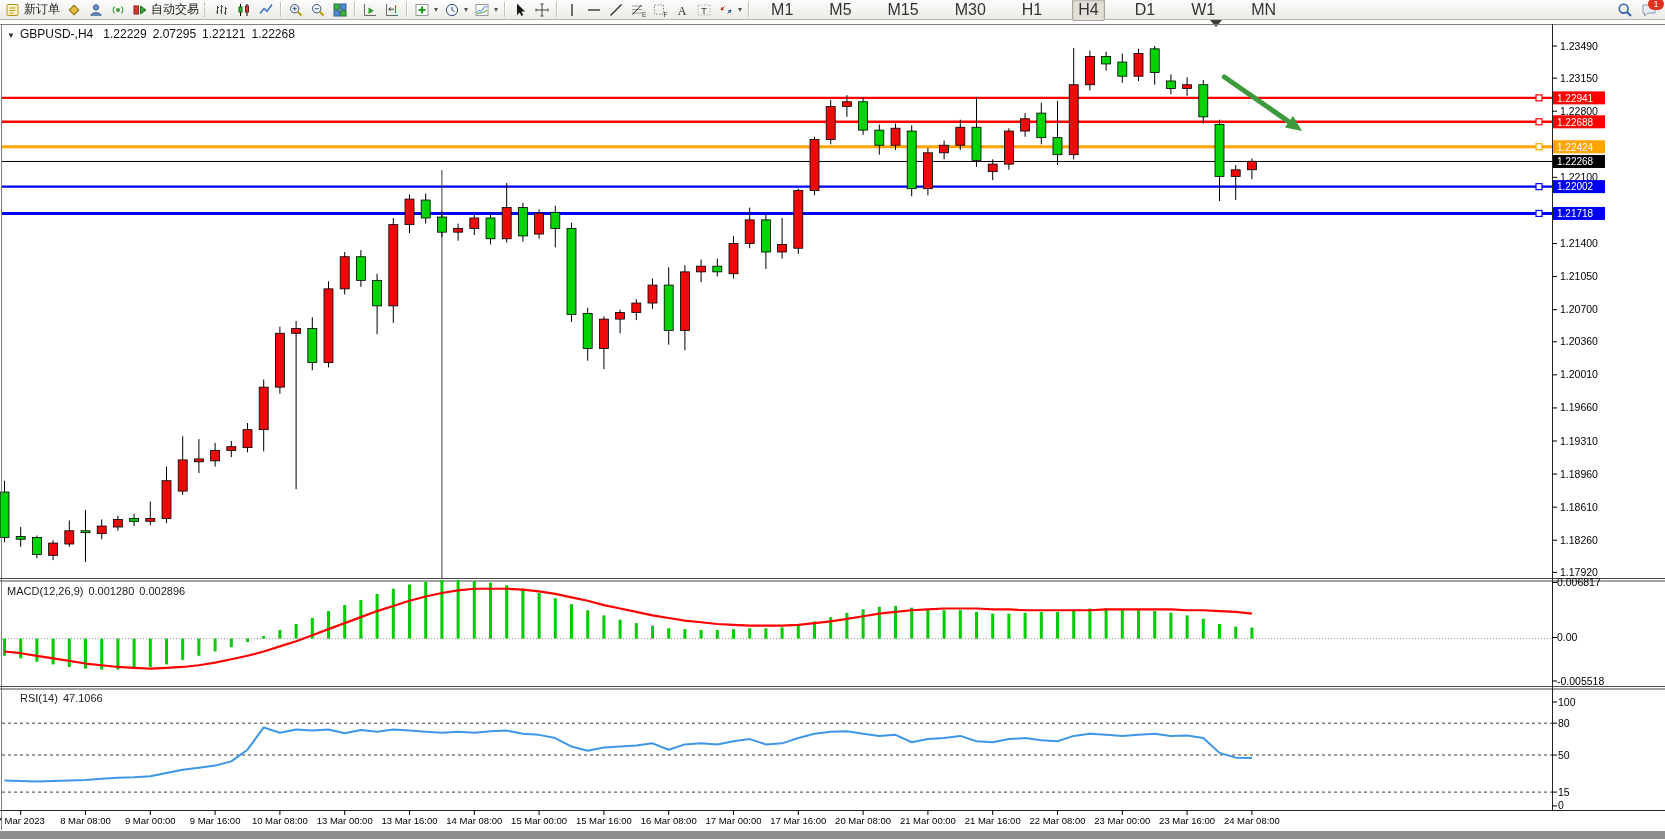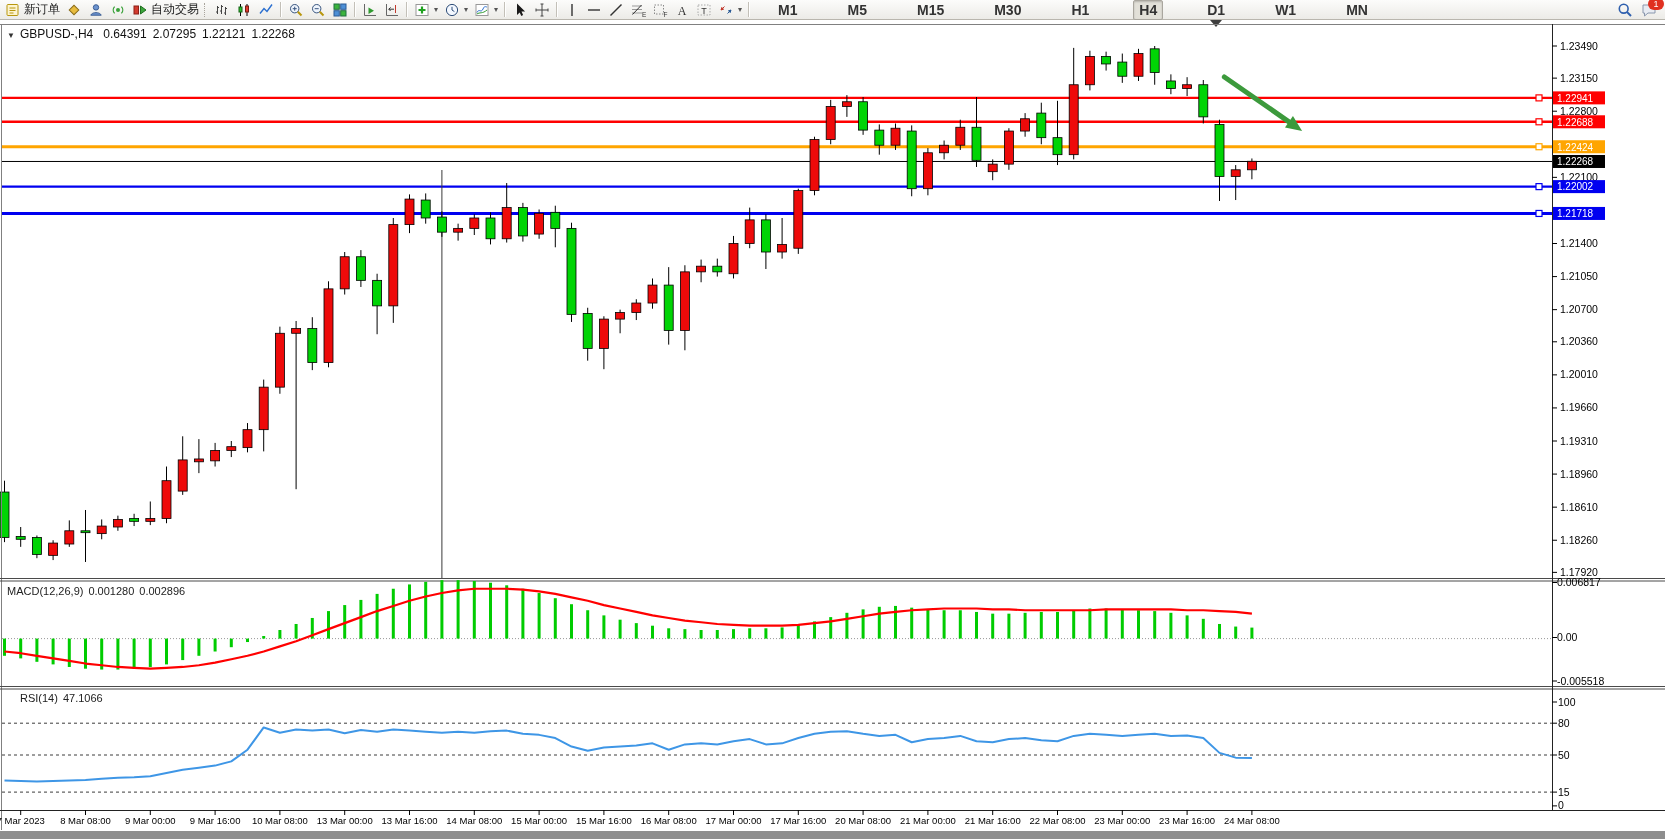--- a/index.html
+++ b/index.html
@@ -2,21 +2,21 @@
 <html><head>
 <meta charset="utf-8">
 <style>
   html,body{margin:0;padding:0;background:#fff;font-family:"Liberation Sans",sans-serif;}
   #app{position:relative;width:1665px;height:839px;background:#fff;overflow:hidden;}
   
   .toolbar{position:absolute;top:0;left:0;width:1665px;height:20px;z-index:5;
     background:linear-gradient(#fcfcfb,#ecebe7);border-bottom:1px solid #b9b6ae;
     display:flex;align-items:center;padding:0 2px;box-sizing:border-box;}
   .tbtn{height:18px;display:flex;align-items:center;gap:3px;padding:0 3px;font-size:12px;color:#1a1a1a;cursor:default;}
-  .tf{font-size:14px;color:#333;padding:1px 5px;margin:0 19px;border:1px solid transparent;border-radius:2px;font-weight:bold;}
+  .tf{font-size:16px;color:#333;padding:1px 5px;margin:0 12px;border:1px solid transparent;border-radius:2px;}
   .tf.active{background:#e2e0d8;border:1px solid #a9a69e;box-shadow:inset 0 1px 2px rgba(0,0,0,.2);}
   .sep{width:1px;height:15px;background:#c3c0b8;border-right:1px solid #fff;margin:0 3px;}
   .grip{width:2px;height:14px;border-left:1px dotted #a8a49c;margin:0 4px 0 2px;}
   .caret{font-size:8px;color:#555;margin-left:1px;}
   .i16{width:16px;height:16px;display:block;}
   .right-tools{margin-left:auto;display:flex;align-items:center;gap:8px;padding-right:6px;}
   .chat-wrap{position:relative;}
   .chat-badge{position:absolute;top:-4px;right:-7px;background:#e03020;color:#fff;font-size:9px;
     min-width:12px;height:12px;border-radius:7px;display:flex;align-items:center;justify-content:center;padding:0 2px;}
   
@@ -588,21 +588,21 @@
       <text x="1057.5" y="824" font-size="9.5" fill="#000" text-anchor="middle" font-family="Liberation Sans,sans-serif">22 Mar 08:00</text>
       <line x1="1122.3" y1="810" x2="1122.3" y2="815" stroke="#000"></line>
       <text x="1122.3" y="824" font-size="9.5" fill="#000" text-anchor="middle" font-family="Liberation Sans,sans-serif">23 Mar 00:00</text>
       <line x1="1187.1" y1="810" x2="1187.1" y2="815" stroke="#000"></line>
       <text x="1187.1" y="824" font-size="9.5" fill="#000" text-anchor="middle" font-family="Liberation Sans,sans-serif">23 Mar 16:00</text>
       <line x1="1251.8999999999999" y1="810" x2="1251.8999999999999" y2="815" stroke="#000"></line>
       <text x="1251.8999999999999" y="824" font-size="9.5" fill="#000" text-anchor="middle" font-family="Liberation Sans,sans-serif">24 Mar 08:00</text>
     </svg>
 
   <div class="overlay chart-title">
-    <span class="menu-arrow">▼</span><span class="sym">GBPUSD-,H4</span><span class="num">0.64391</span><span class="num">2.07295</span><span class="num">1.22121</span><span class="num">1.22268</span>
+    <span class="menu-arrow">▼</span><span class="sym">GBPUSD-,H4</span><span class="num">1.22229</span><span class="num">2.07295</span><span class="num">1.22121</span><span class="num">1.22268</span>
   </div>
   <div class="overlay ind-label macd-label">
     <span>MACD(12,26,9)</span><span>0.001280</span><span>0.002896</span>
   </div>
   <div class="overlay ind-label rsi-label">
     <span>RSI(14)</span><span>47.1066</span>
   </div>
 
 </div>
 

